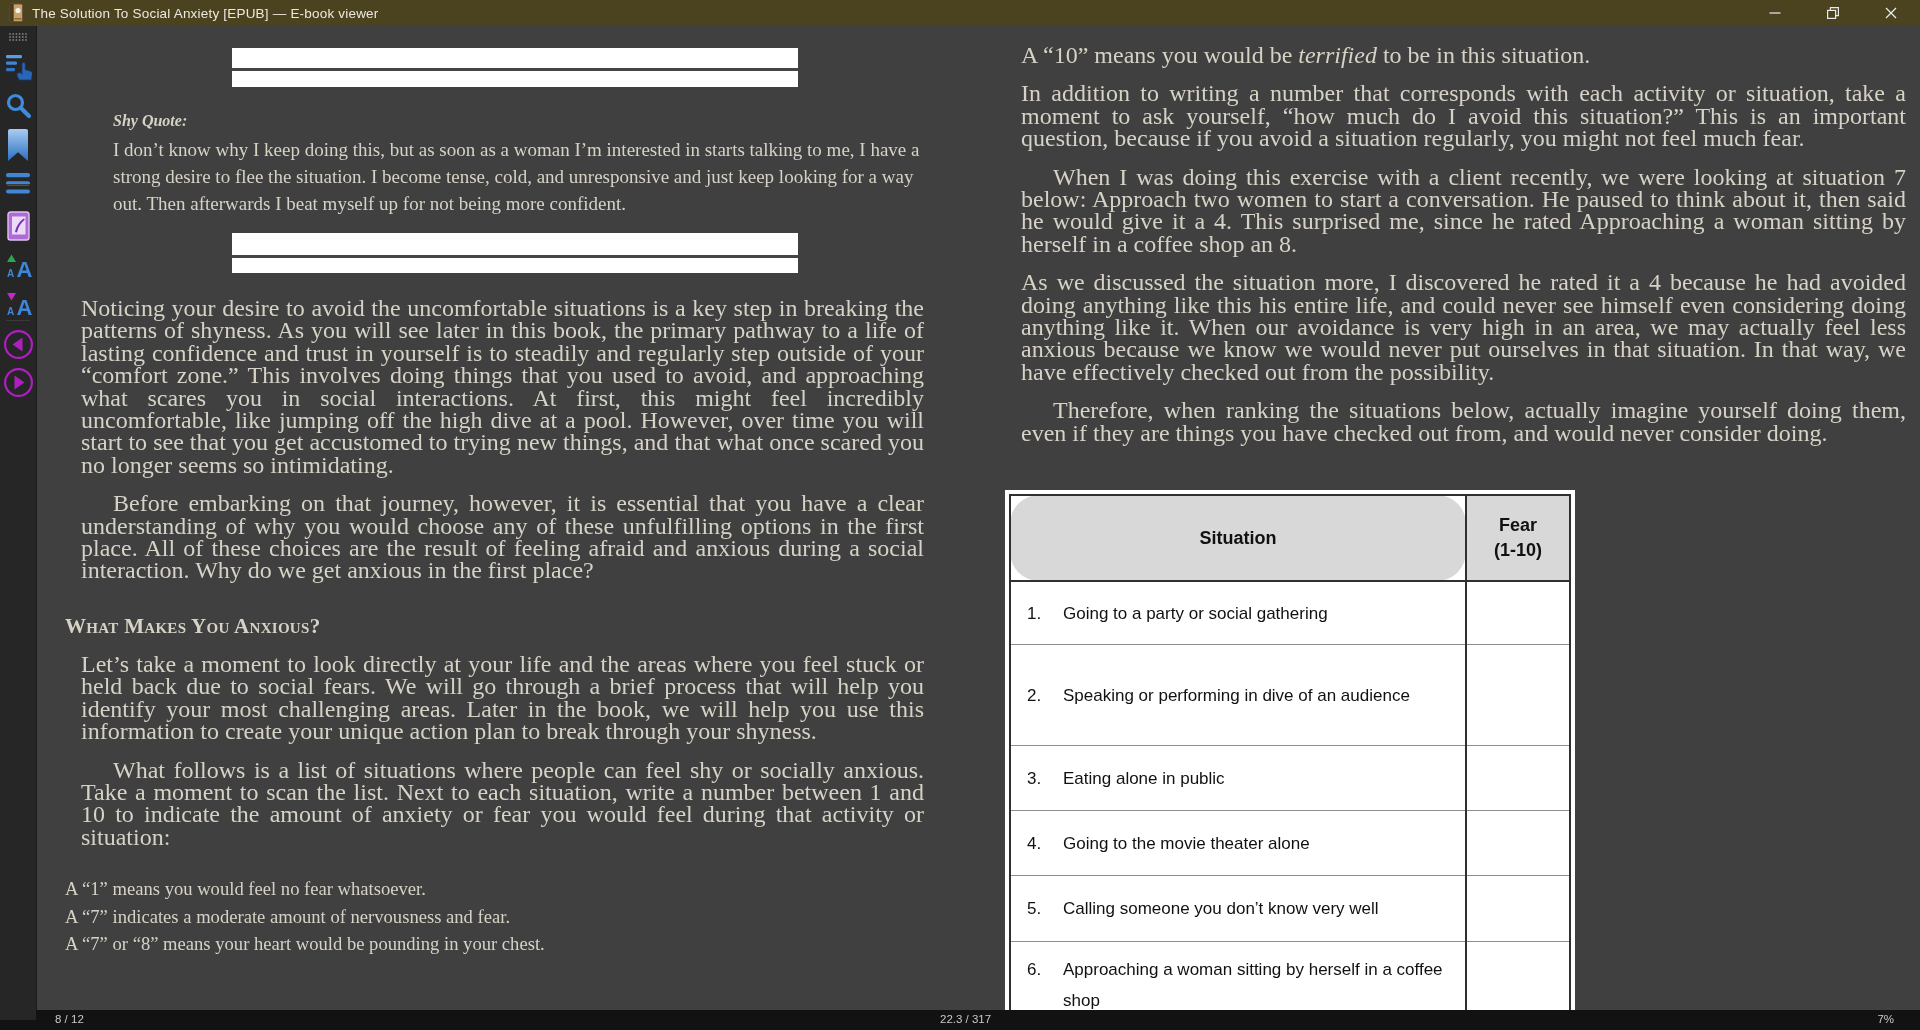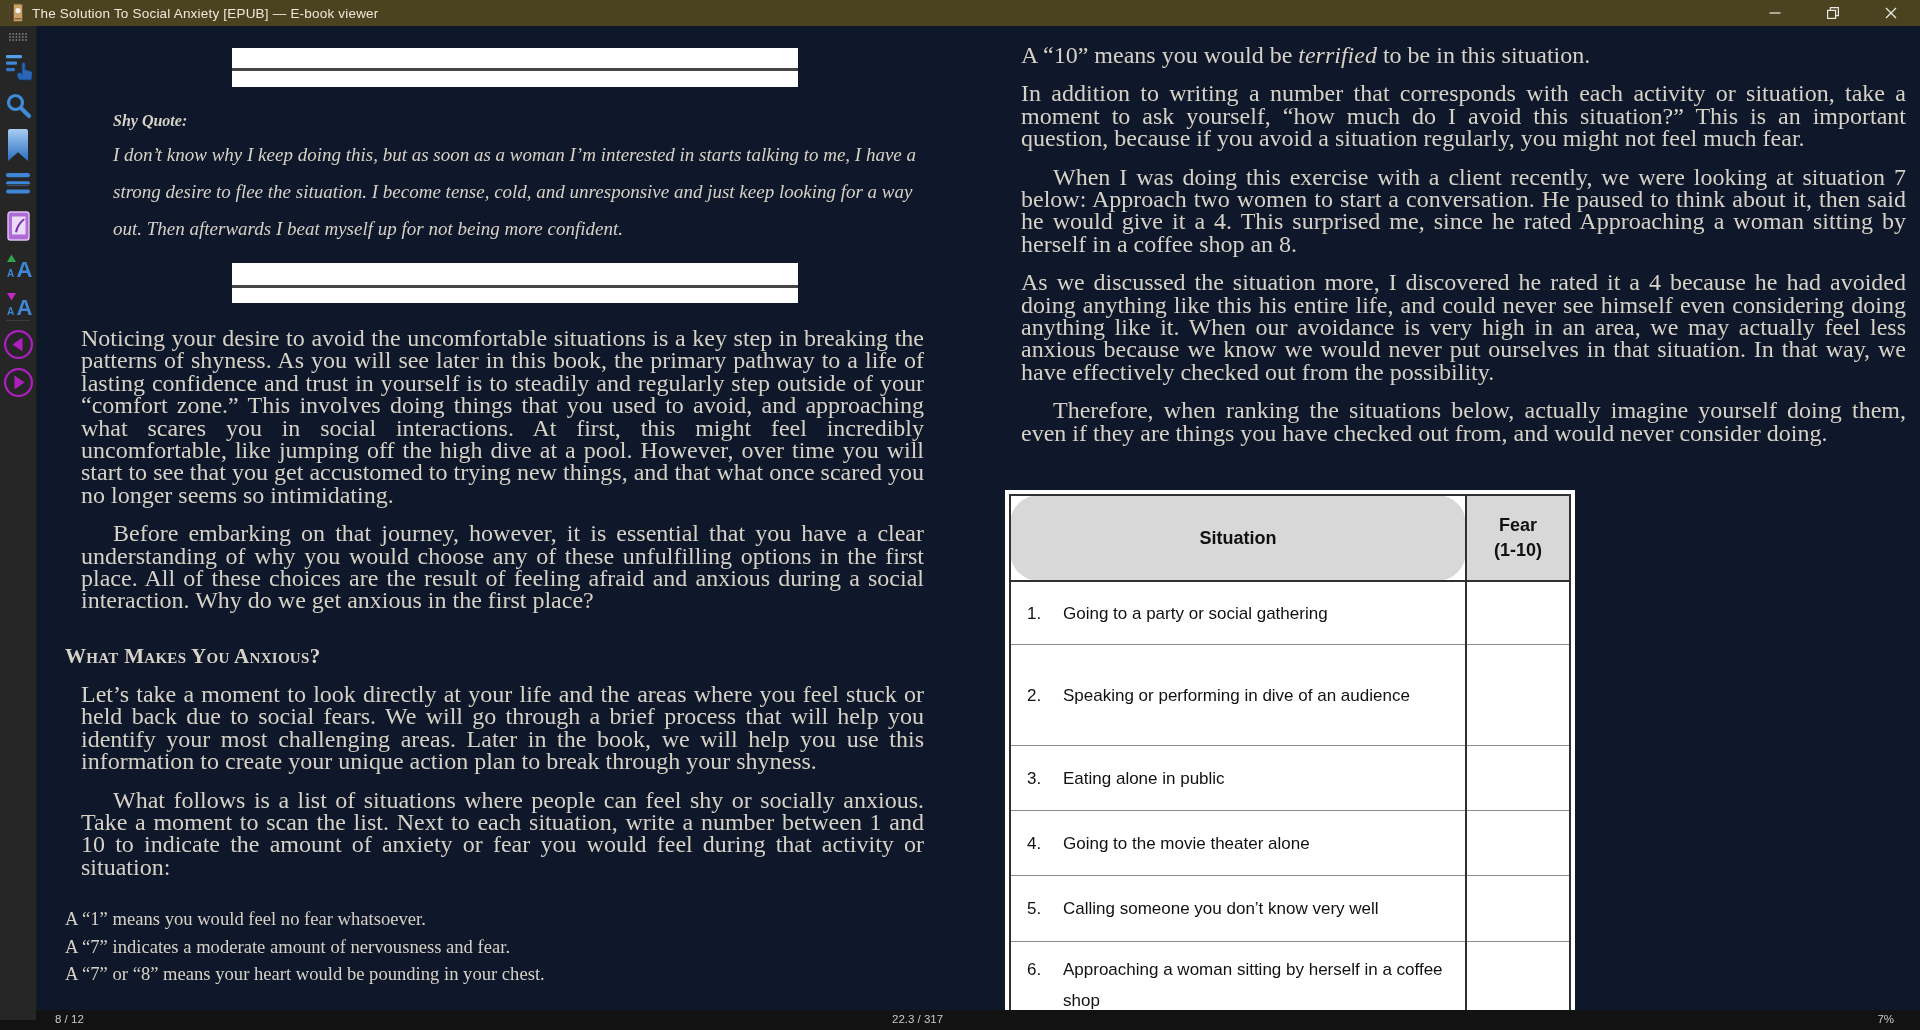--- a/index.html
+++ b/index.html
@@ -1,56 +1,56 @@
 <!DOCTYPE html>
 <html><head>
 <meta charset="utf-8">
 <style>
   html,body{margin:0;padding:0;background:#000;}
-  .screen{position:relative;width:1920px;height:1030px;background:#0f172a;overflow:hidden;
+  .screen{position:relative;width:1920px;height:1030px;background:#404040;overflow:hidden;
           font-family:"Liberation Serif",serif;color:#d6d2c6;}
 
   
   .titlebar{position:absolute;left:0;top:0;width:1920px;height:26px;background:#4b431f;
             display:flex;align-items:center;font-family:"Liberation Sans",sans-serif;}
   .titlebar .appicon{margin-left:8px;display:flex;align-items:center;}
   .titlebar .title{margin-left:8px;font-size:13.5px;color:#ece8dc;letter-spacing:.2px;}
   .win-controls{position:absolute;right:0;top:0;height:26px;display:flex;}
   .win-btn{width:58px;height:26px;display:flex;align-items:center;justify-content:center;cursor:default;}
 
   
   .sidebar{position:absolute;left:0;top:26px;width:36px;height:984px;background:#262626;border-right:1px solid #1b1b1b;}
   .sb-item{position:absolute;left:0;width:36px;height:34px;display:flex;align-items:center;justify-content:center;}
   .sb-sep{position:absolute;left:6px;width:24px;height:1px;background:#3a3a3a;}
 
   
   .statusbar{position:absolute;left:0;bottom:0;width:1920px;height:20px;background:#121212;
              font-family:"Liberation Sans",sans-serif;font-size:11.5px;color:#c9c9c9;}
   .statusbar .sb-left{position:absolute;left:55px;top:3px;}
-  .statusbar .sb-center{position:absolute;left:892px;top:3px;}
+  .statusbar .sb-center{position:absolute;left:940px;top:3px;}
   .statusbar .sb-right{position:absolute;right:26px;top:3px;}
   .statusbar .sb-corner{position:absolute;left:0;top:0;width:36px;height:10px;background:#262626;}
 
   
   .col-left{position:absolute;left:65px;top:26px;width:880px;}
   .col-right{position:absolute;left:1005px;top:26px;width:890px;}
   .bodytext{font-size:24px;line-height:22.4px;text-align:justify;margin:16px;width:843px;}
   .col-right .bodytext{width:885px;}
   .m10{margin-top:10px;}
   .ind{text-indent:32px;}
 
   .divider{margin-left:167px;width:566px;background:#ffffff;}
   .divider .dline{height:3px;background:#454545;}
   .d1{height:39px;margin-top:22px;}
   .d1 .dline{position:relative;top:20px;}
   .d2{height:40px;margin-top:16px;}
   .d2 .dline{position:relative;top:22px;}
 
   .quote-head{margin:25px 0 0 48px;font-size:16px;font-weight:bold;font-style:italic;}
-  .quote-body{margin:6px 0 0 48px;width:832px;font-size:19px;line-height:37px;font-style:italic;}
+  .quote-body{margin:6px 0 0 48px;width:832px;font-size:19px;line-height:27px;}
 
   .section-heading{margin-top:32px;font-variant:small-caps;font-weight:bold;font-size:21px;letter-spacing:.3px;}
 
   .scale-line{margin:5px 0 0 0;font-size:18.6px;line-height:22.4px;}
   .scale-first{margin-top:30px;}
 
   
   .tbl-wrap{margin-top:46px;width:566px;background:#ffffff;padding:4px 2px 14px 2px;
             font-family:"Liberation Sans",sans-serif;color:#111;}
   table.fear{border-collapse:collapse;width:562px;margin:0 auto;border:2px solid #303030;}

